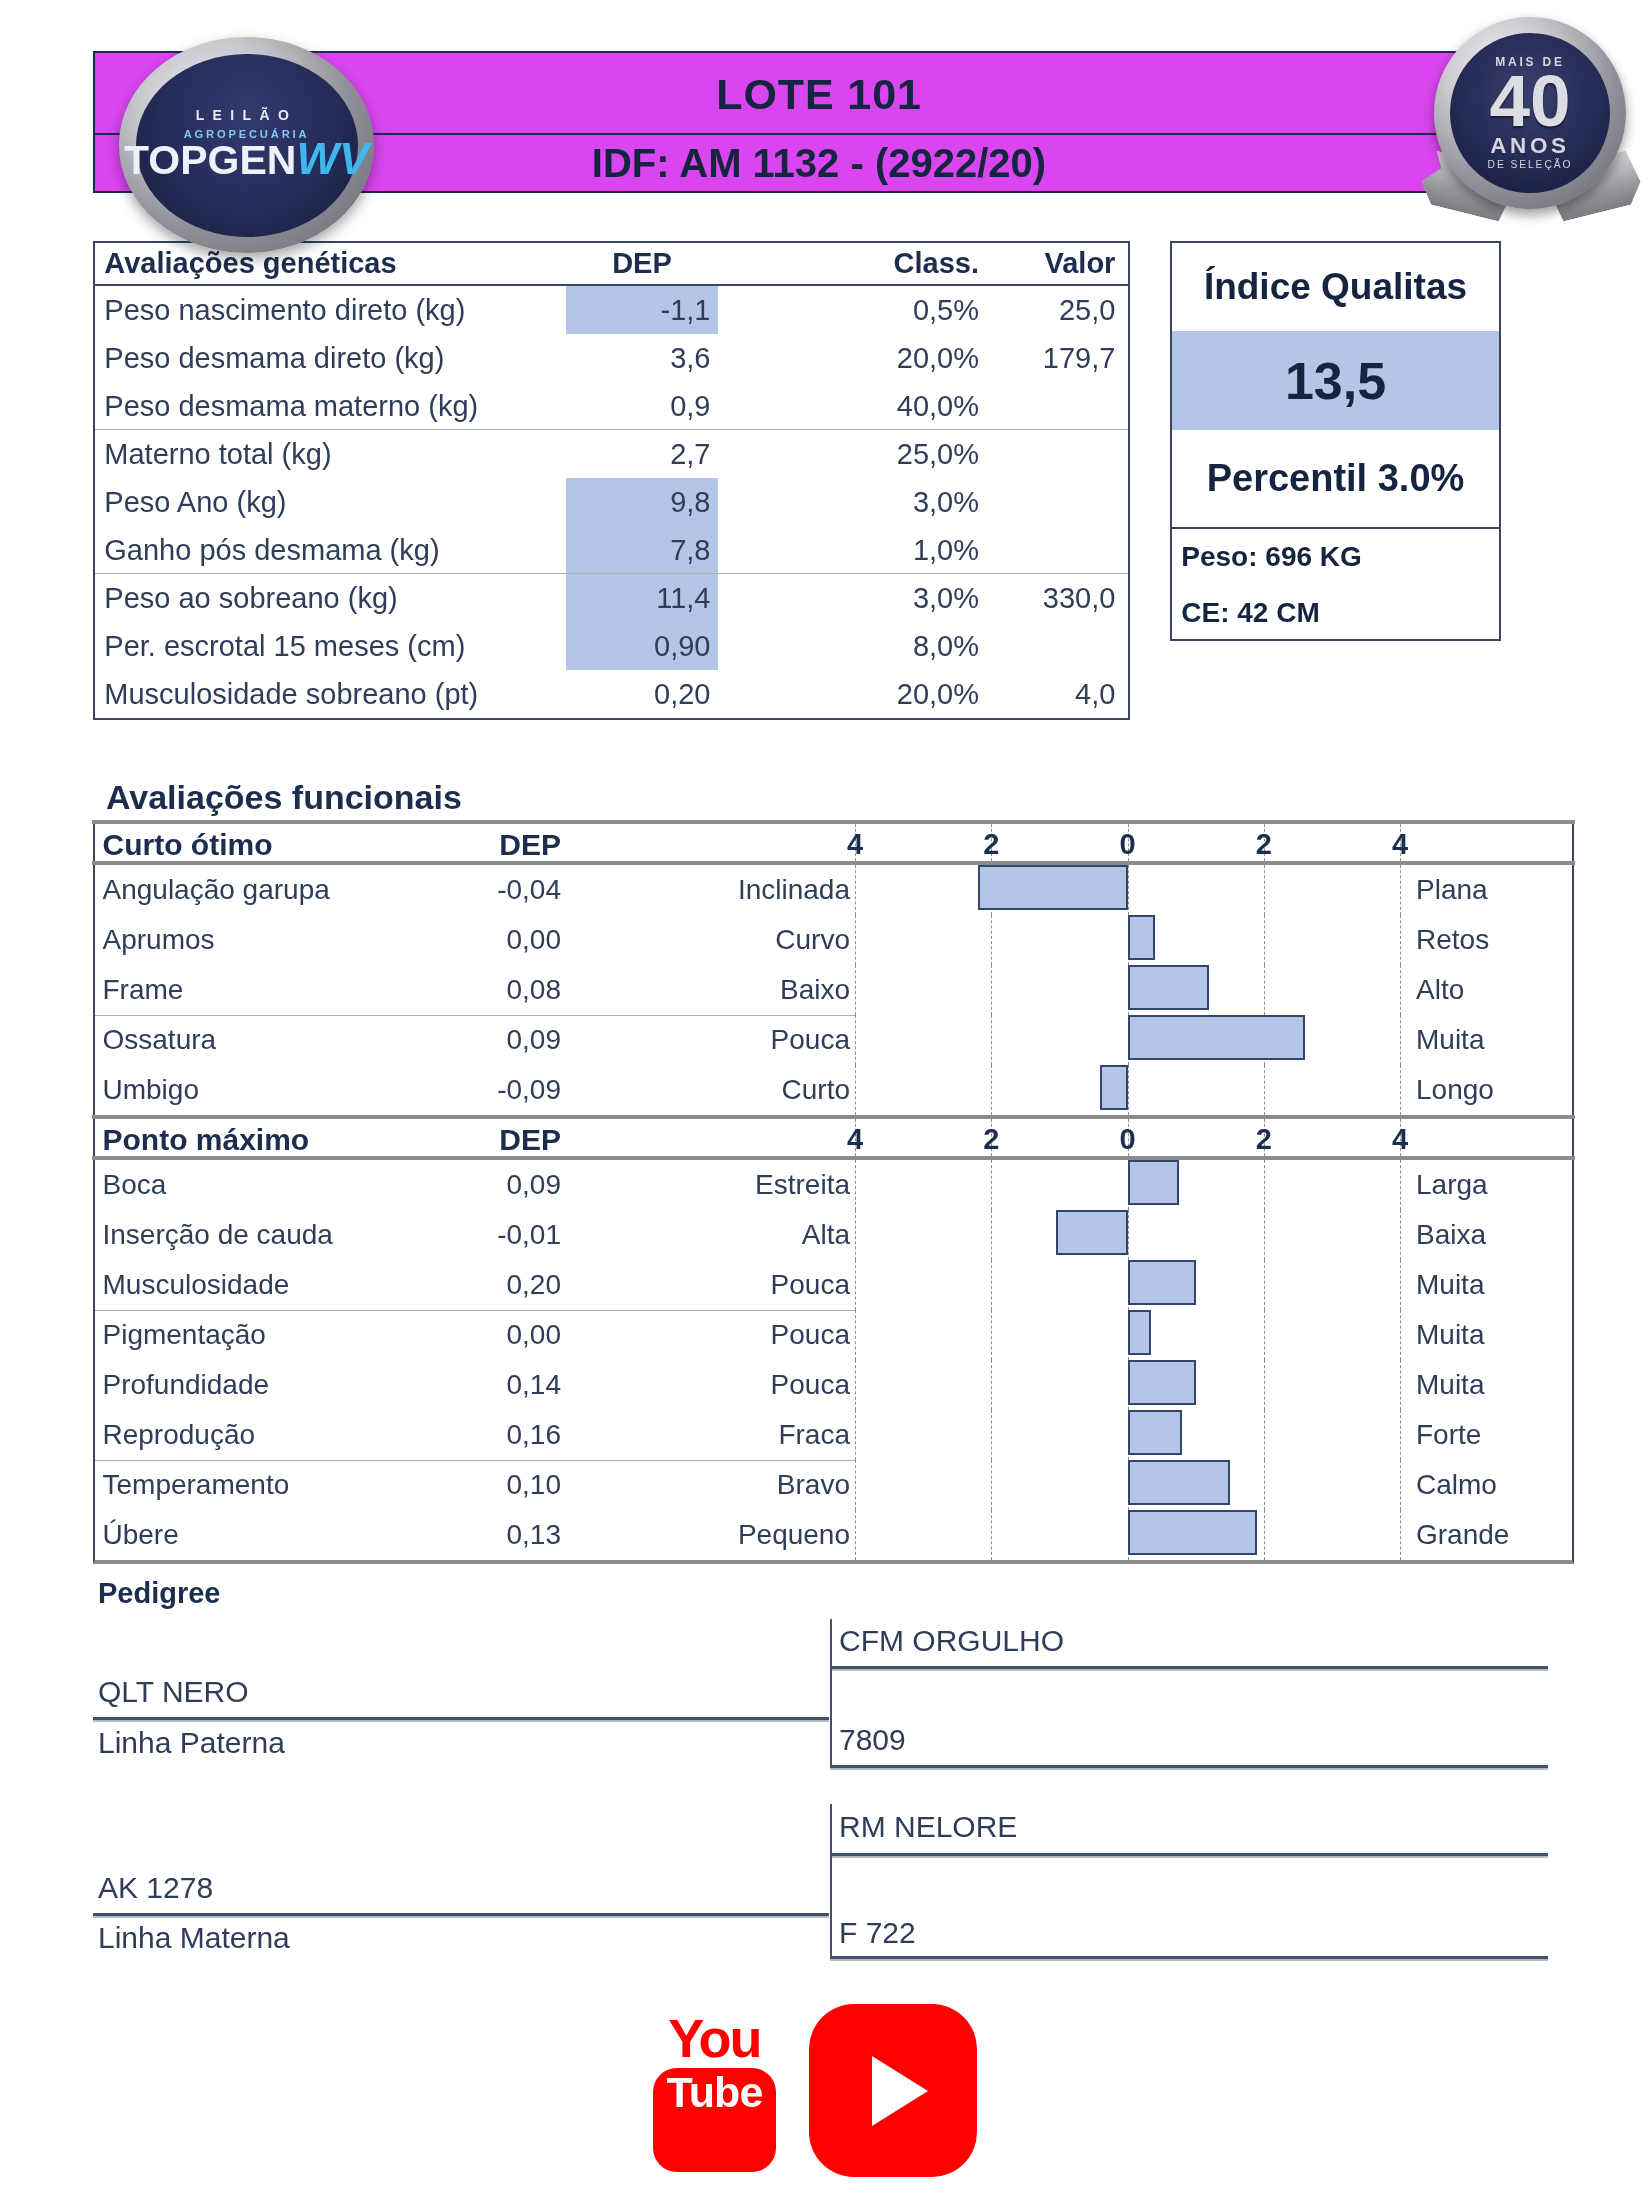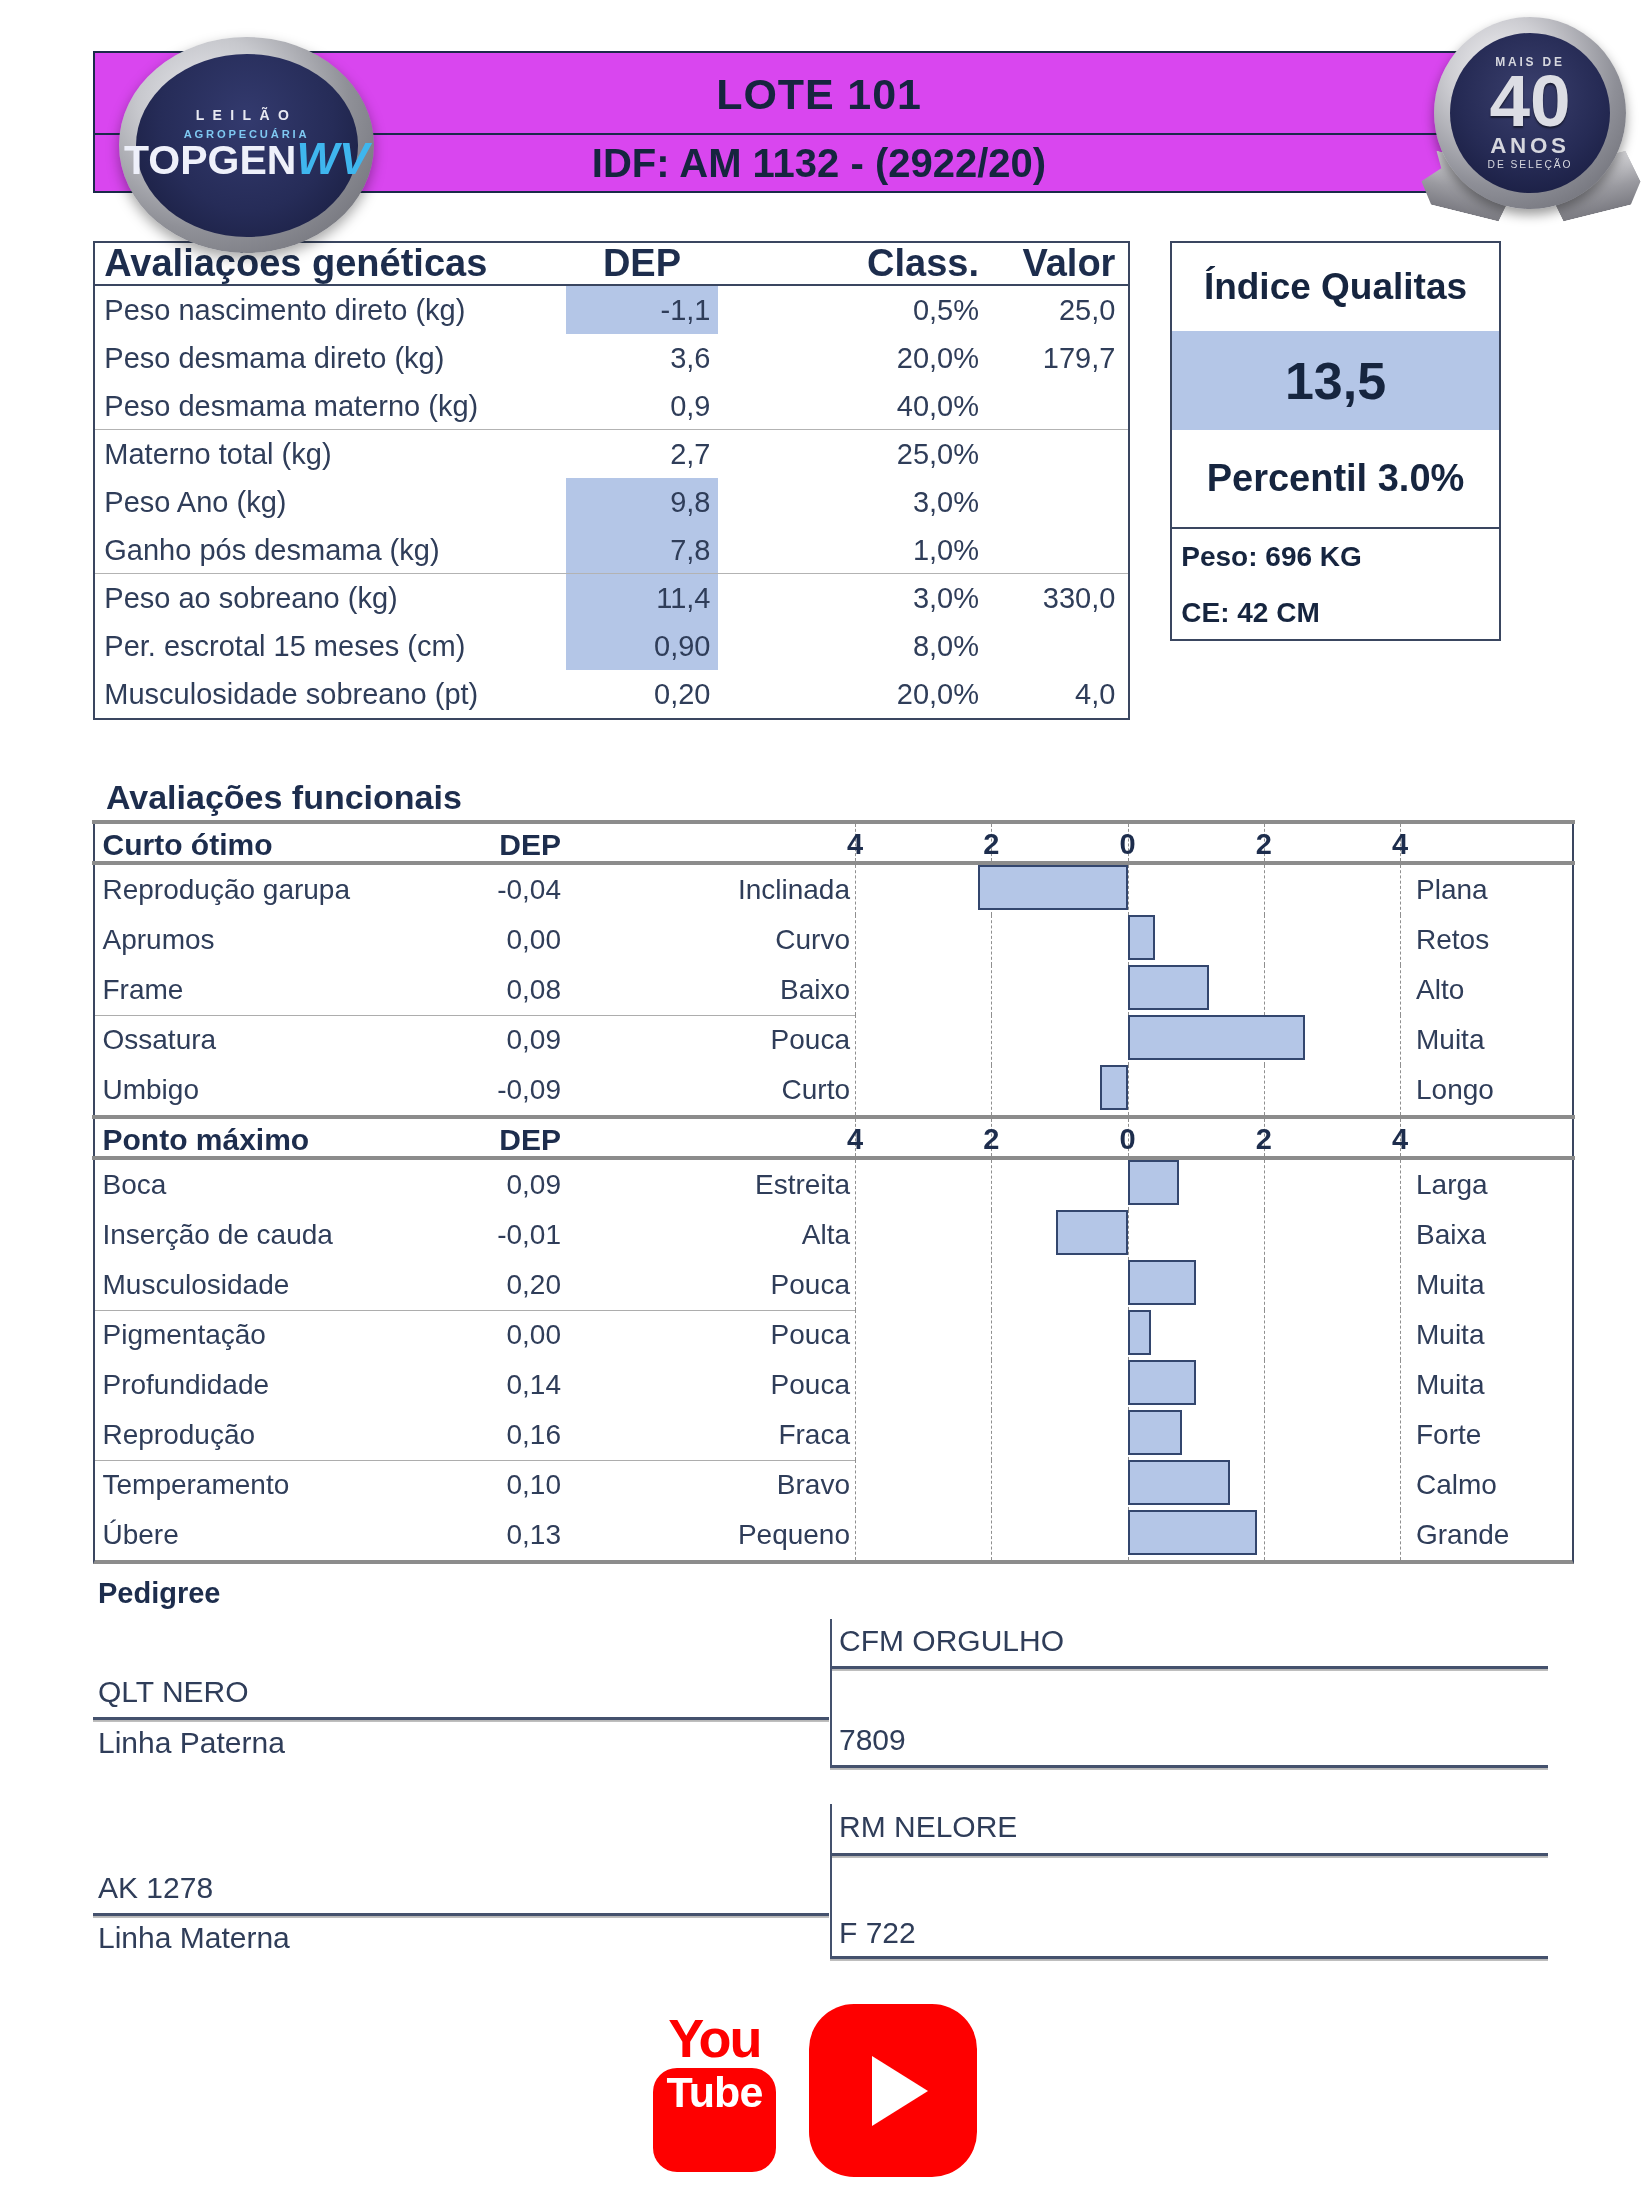--- a/index.html
+++ b/index.html
@@ -36,21 +36,21 @@
   .badge .coin-inner { width:160px; height:160px; border-radius:50%;
     background: radial-gradient(circle at 50% 38%, #3a3f6d 0%, #262b55 55%, #14183a 100%);
     display:flex; flex-direction:column; align-items:center; justify-content:center; color:#d6d7de; }
   .b-top { font-size:12px; font-weight:bold; letter-spacing:2.8px; margin-bottom:-3.7px; }
   .b-40 { font-size:73px; font-weight:bold; line-height:69px; color:#dcdde4; text-shadow:0 1.9px 1.9px rgba(0,0,0,0.5); }
   .b-anos { font-size:22.4px; font-weight:bold; letter-spacing:3.7px; line-height:22.4px; }
   .b-bottom { font-size:10.3px; letter-spacing:1.9px; margin-top:1.9px; }
 
   
   .gtable { position:absolute; left:93px; top:241px; width:1037px; border:2.8px solid #3a4660; background:#fff; }
-  .g-head { position:relative; height:43px; line-height:41px; border-bottom:2.8px solid #3a4660; font-weight:bold; color:#1d2d4d; font-size:38px; }
+  .g-head { position:relative; height:43px; line-height:41px; border-bottom:2.8px solid #3a4660; font-weight:bold; color:#1d2d4d; font-size:29px; }
   .g-row { position:relative; height:48px; line-height:48px; font-size:29px; color:#2f3d59; }
   .g-row.sep { border-bottom:0.9px solid #b3b3b3; }
   .g-cell { position:absolute; top:0; height:100%; white-space:nowrap; }
   .gc-name  { left:9.3px;  width:455px; text-align:left; }
   .gc-dep   { left:471px; width:152px; text-align:right; padding-right:7.5px; }
   .gc-dep.hl { background:#b4c6e7; }
   .gc-class { left:653px; width:231px; text-align:right; }
   .gc-valor { left:895px; width:131px; text-align:right; padding-right:5.6px; }
   .g-head .gc-dep { text-align:center; padding-right:0; }
 
@@ -217,21 +217,21 @@
             <div class="grid-v" style="left: 100%;"></div>
             <span class="axis-num" style="left: 0%;">4</span>
             <span class="axis-num" style="left: 25%;">2</span>
             <span class="axis-num" style="left: 50%;">0</span>
             <span class="axis-num" style="left: 75%;">2</span>
             <span class="axis-num" style="left: 100%;">4</span>
           </div>
         </div>
       </div>
       <div class="f-row">
-        <div class="f-cell fc-name">Reprodução garupa</div>
+        <div class="f-cell fc-name">Angulação garupa</div>
         <div class="f-cell fc-dep">-0,04</div>
         <div class="f-cell fc-left">Inclinada</div>
         <div class="f-cell fc-chart">
           <div class="grid-v" style="left: 0%;"></div>
           <div class="grid-v" style="left: 25%;"></div>
           <div class="grid-v" style="left: 50%;"></div>
           <div class="grid-v" style="left: 75%;"></div>
           <div class="grid-v" style="left: 100%;"></div>
           <div class="bar" style="left: 22.5%; width: 27.5%;"></div>
         </div>

